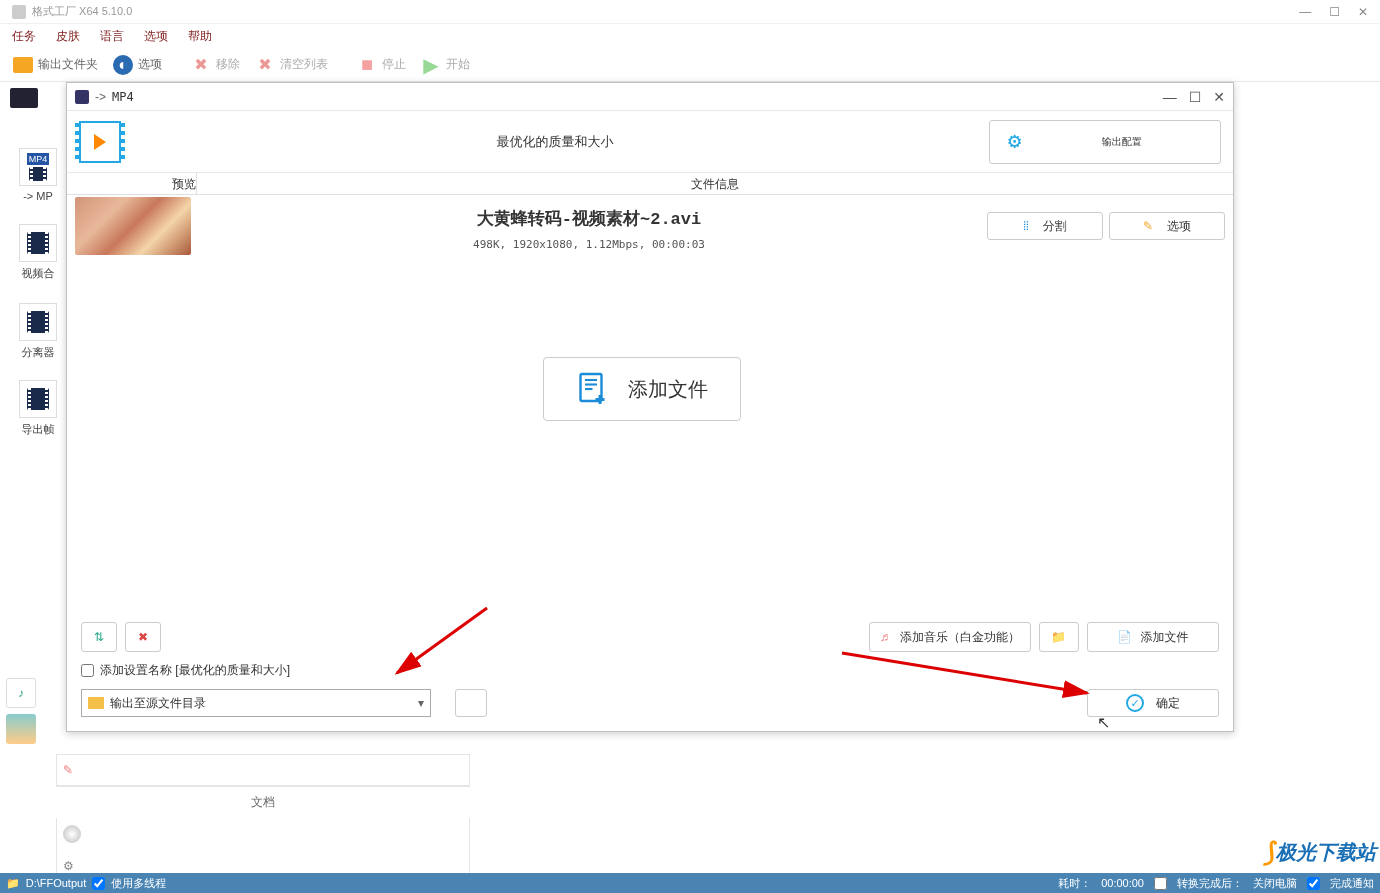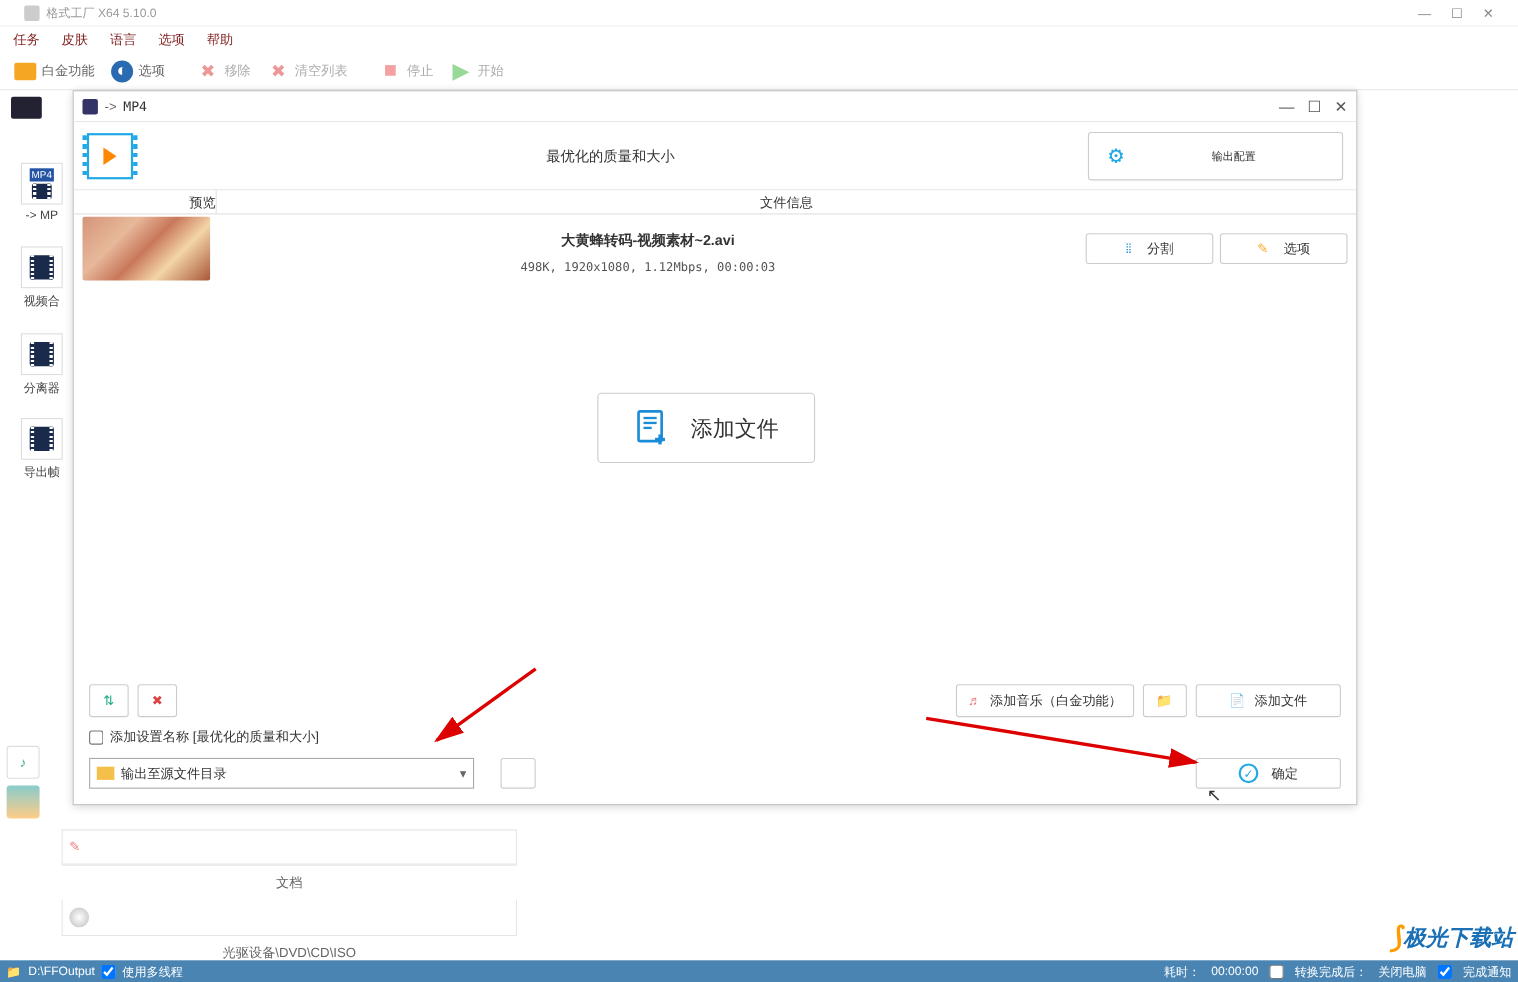--- a/index.html
+++ b/index.html
@@ -1,17 +1,17 @@
 <!DOCTYPE html>
 <html><head>
 <meta charset="utf-8">
 <style>
 * { box-sizing: border-box; margin: 0; padding: 0; }
 body { font-family: "Microsoft YaHei", sans-serif; font-size: 12px; background: #fff; color: #333; width: 1380px; height: 893px; overflow: hidden; position: relative; }
-.titlebar { height: 24px; display: flex; align-items: center; padding: 0 22px; background: #fff; border-bottom: 1px solid #f0f0f0; }
+.titlebar { height: 24px; display: flex; align-items: center; padding: 0 12px; background: #fff; border-bottom: 1px solid #f0f0f0; }
 .titlebar .app-icon { width: 14px; height: 14px; background: #ccc; border-radius: 2px; margin-right: 6px; }
 .titlebar .title { color: #999; font-size: 11px; }
 .titlebar .win-controls { margin-left: auto; display: flex; gap: 18px; color: #888; }
 .menubar { height: 24px; display: flex; align-items: center; padding: 0 12px; gap: 20px; }
 .menubar span { color: #7f1d1d; cursor: pointer; }
 .toolbar { height: 34px; display: flex; align-items: center; padding: 0 6px; gap: 2px; border-bottom: 1px solid #e8e8e8; }
 .toolbar .tb-btn { display: flex; align-items: center; gap: 4px; padding: 2px 6px; color: #666; }
 .toolbar .tb-btn.dim { opacity: 0.55; }
 .tb-icon { width: 22px; height: 22px; display: inline-flex; align-items: center; justify-content: center; font-size: 16px; }
 .folder-ico { background: #f5a623; border-radius: 2px; width: 20px; height: 16px; }
@@ -48,21 +48,21 @@
 .dlg-header .play-tri { width: 0; height: 0; border-left: 12px solid #ff8800; border-top: 8px solid transparent; border-bottom: 8px solid transparent; }
 .dlg-header .qual { flex: 1; text-align: center; font-size: 13px; }
 .dlg-header .out-btn { width: 232px; height: 44px; border: 1px solid #ccc; border-radius: 3px; display: flex; align-items: center; gap: 20px; padding: 0 18px; }
 .gear-ico { color: #22a8e5; font-size: 22px; }
 .dlg-cols { height: 22px; display: flex; border-bottom: 1px solid #e0e0e0; }
 .dlg-cols .col1 { width: 130px; text-align: right; line-height: 22px; border-right: 1px solid #e0e0e0; }
 .dlg-cols .col2 { flex: 1; text-align: center; line-height: 22px; }
 .file-row { display: flex; align-items: center; padding: 2px 8px; }
 .file-row .thumb { width: 116px; height: 58px; background: linear-gradient(135deg, #d4947a, #e8b89a 30%, #c8785a 50%, #f4d4a8 70%, #a85838); border-radius: 2px; }
 .file-row .finfo { flex: 1; text-align: center; padding-top: 6px; }
-.file-row .fname { font-family: Liberation Sans, sans-serif; font-size: 13px; font-weight: bold; margin-bottom: 8px; }
+.file-row .fname { font-family: Liberation Mono, monospace; font-size: 17px; font-weight: bold; margin-bottom: 8px; }
 .file-row .fmeta { font-family: monospace; font-size: 11px; color: #555; }
 .file-row .fbtns { display: flex; gap: 6px; }
 .file-row .fbtn { width: 116px; height: 28px; border: 1px solid #ccc; border-radius: 3px; display: flex; align-items: center; justify-content: center; gap: 14px; }
 .add-file-big { position: absolute; left: 476px; top: 274px; width: 198px; height: 64px; border: 1px solid #ccc; border-radius: 4px; display: flex; align-items: center; justify-content: center; gap: 16px; }
 .add-file-big .doc-ico { color: #1a8cd8; }
 .add-file-big .lbl { font-size: 20px; color: #333; }
 .dlg-footer { position: absolute; bottom: 0; left: 0; right: 0; padding: 10px 14px 14px; }
 .footer-row1 { display: flex; align-items: center; gap: 8px; margin-bottom: 10px; }
 .sq-btn { width: 36px; height: 30px; border: 1px solid #ccc; border-radius: 3px; display: flex; align-items: center; justify-content: center; }
 .pill-btn { height: 30px; border: 1px solid #ccc; border-radius: 3px; display: flex; align-items: center; padding: 0 10px; gap: 8px; }
@@ -98,21 +98,21 @@
   <span>语言</span>
   <span>选项</span>
   <span>帮助</span>
 </div>
 
 <div class="toolbar">
   <div class="tb-btn">
     <span class="tb-icon">
         <span class="folder-ico"></span>
       </span>
-    <span>白金功能</span>
+    <span>输出文件夹</span>
   </div>
   <div class="tb-btn">
     <span class="tb-icon">
         <span class="opt-ico">◐</span>
       </span>
     <span>选项</span>
   </div>
   <div style="width:12px"></div>
   <div class="tb-btn dim">
     <span class="tb-icon" style="color:#d44">✖</span>
@@ -175,23 +175,20 @@
 <div class="bottom-bars">
   <div style="height:32px;border:1px solid #e5e5e5;display:flex;align-items:center;padding-left:6px">
     <span style="color:#e77">✎</span>
   </div>
   <div class="bar">
       <span>文档</span>
     </div>
   <div style="height:32px;border-left:1px solid #e5e5e5;border-right:1px solid #e5e5e5;display:flex;align-items:center;padding-left:6px">
     <span style="width:18px;height:18px;border-radius:50%;background:radial-gradient(#fff,#bbb);display:inline-block"></span>
   </div>
-  <div class="bar">
-      <span>光驱设备\DVD\CD\ISO</span>
-    </div>
   <div style="height:32px;border-left:1px solid #e5e5e5;border-right:1px solid #e5e5e5;display:flex;align-items:center;padding-left:6px">
     <span style="color:#888">⚙</span>
   </div>
 
 </div>
 
 <div class="dialog">
   <div class="dlg-title">
     <span style="width:14px;height:14px;background:#336;display:inline-block;border-radius:2px"></span>
     <span class="arrow">-&gt;</span>

